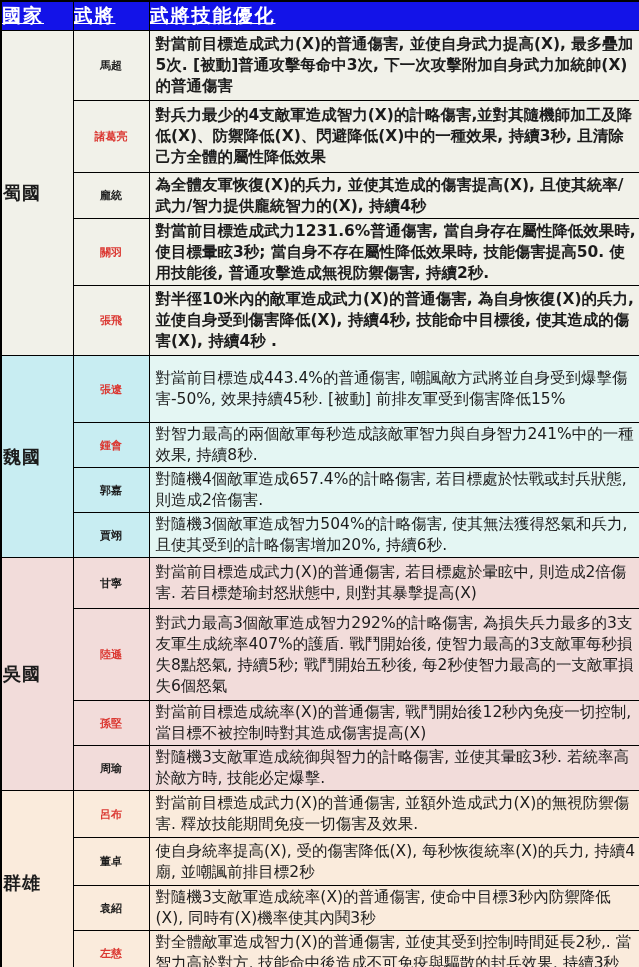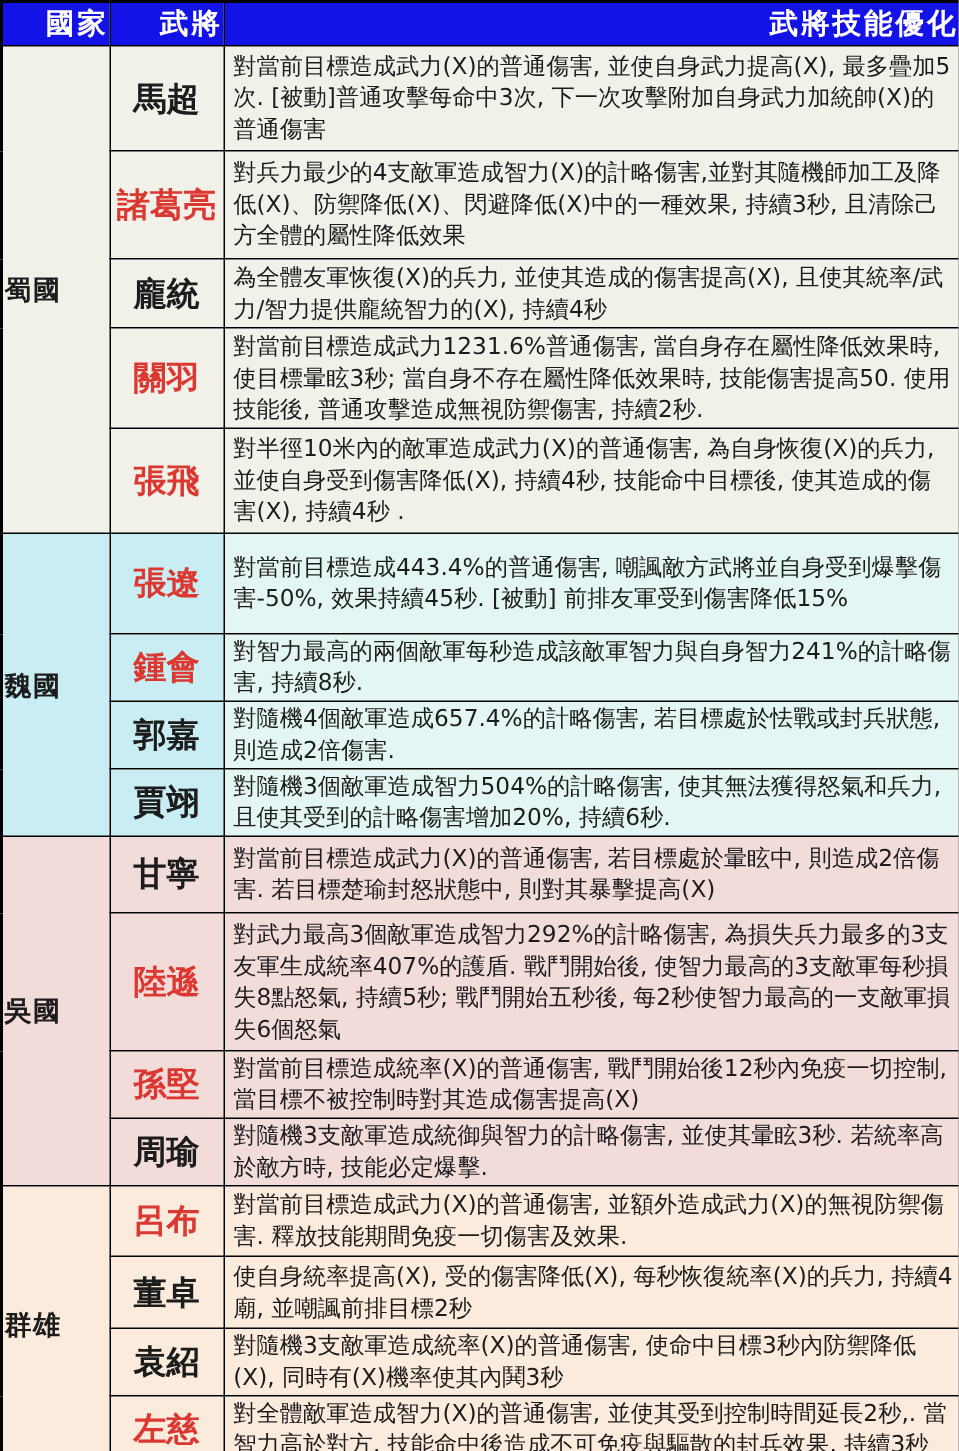--- a/index.html
+++ b/index.html
@@ -14,50 +14,51 @@
     border:1px solid var(--border,#000);
     overflow:hidden;
   }
   thead th{
     background:var(--header-bg,#1313e8);
     color:var(--header-text,#fff);
     font-size:19px;
     font-weight:bold;
     height:28px;
     padding:0;
-    text-align:right;
+    text-align:left;
     letter-spacing:2px;
+    text-decoration:underline;
   }
   td.country{
     text-align:left;
     vertical-align:middle;
     font-weight:bold;
     font-size:18px;
     color:var(--ink,#1c1c1c);
     letter-spacing:1px;
   }
   td.general{
     text-align:center;
     vertical-align:middle;
     font-weight:bold;
-    font-size:22px;
+    font-size:11px;
     color:var(--ink,#1c1c1c);
   }
   td.general.red{ color:var(--name-red,#db3832); }
   td.skill{
     font-size:15.5px;
     line-height:21px;
     color:var(--ink,#1c1c1c);
     padding:1px 3px 1px 6px;
     vertical-align:middle;
     text-align:left;
   }
   
   .bg-shu{ background:var(--shu-bg,#f1f1e9); }
-  .bg-shu-skill{ background:var(--shu-skill-bg,#f1f1e9); }
+  .bg-shu-skill{ background:var(--shu-skill-bg,#f1f1e9);font-weight:bold; }
   .bg-wei{ background:var(--wei-bg,#c8edf2);margin-top:28px; }
   .bg-wei-skill{ background:var(--wei-skill-bg,#e4f6f3); }
   .bg-wu{ background:var(--wu-bg,#f2dcda); }
   .bg-wu-skill{ background:var(--wu-skill-bg,#f2dcda); }
   .bg-qun{ background:var(--qun-bg,#faebdc); }
   .bg-qun-skill{ background:var(--qun-skill-bg,#faebdc); }
 </style>
 </head>
 <body>
 
@@ -96,21 +97,21 @@
         <td class="general bg-shu red">張飛</td>
         <td class="skill bg-shu-skill">對半徑10米內的敵軍造成武力(X)的普通傷害, 為自身恢復(X)的兵力, 並使自身受到傷害降低(X), 持續4秒, 技能命中目標後, 使其造成的傷害(X), 持續4秒 .</td>
       </tr>
       <tr style="height: 67px;">
         <td class="country bg-wei" rowspan="4">魏國</td>
         <td class="general bg-wei red">張遼</td>
         <td class="skill bg-wei-skill">對當前目標造成443.4%的普通傷害, 嘲諷敵方武將並自身受到爆擊傷害-50%, 效果持續45秒. [被動] 前排友軍受到傷害降低15%</td>
       </tr>
       <tr style="height: 45px;">
         <td class="general bg-wei red">鍾會</td>
-        <td class="skill bg-wei-skill">對智力最高的兩個敵軍每秒造成該敵軍智力與自身智力241%的計略傷害, 持續8秒.</td>
+        <td class="skill bg-wei-skill">對智力最高的兩個敵軍每秒造成該敵軍智力與自身智力241%中的一種效果, 持續8秒.</td>
       </tr>
       <tr style="height: 45px;">
         <td class="general bg-wei">郭嘉</td>
         <td class="skill bg-wei-skill">對隨機4個敵軍造成657.4%的計略傷害, 若目標處於怯戰或封兵狀態, 則造成2倍傷害.</td>
       </tr>
       <tr style="height: 45px;">
         <td class="general bg-wei">賈翊</td>
         <td class="skill bg-wei-skill">對隨機3個敵軍造成智力504%的計略傷害, 使其無法獲得怒氣和兵力, 且使其受到的計略傷害增加20%, 持續6秒.</td>
       </tr>
       <tr style="height: 51px;">

